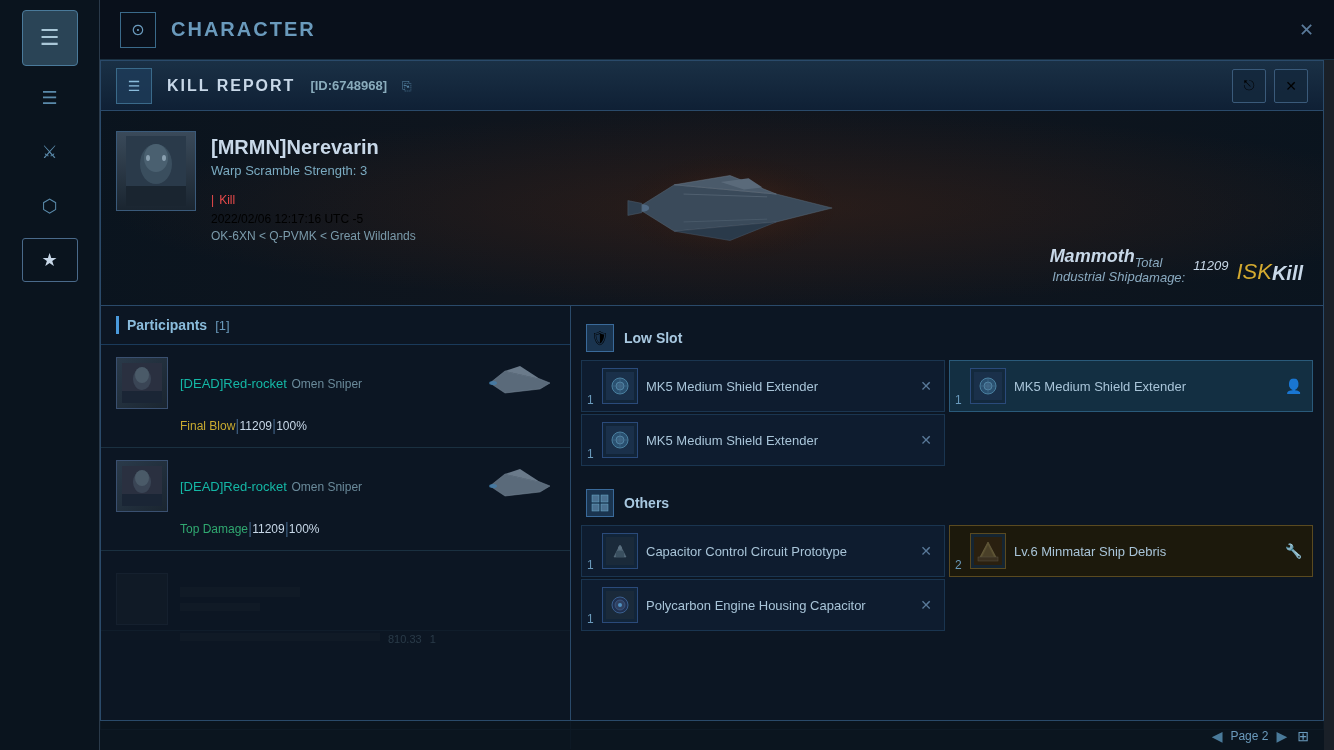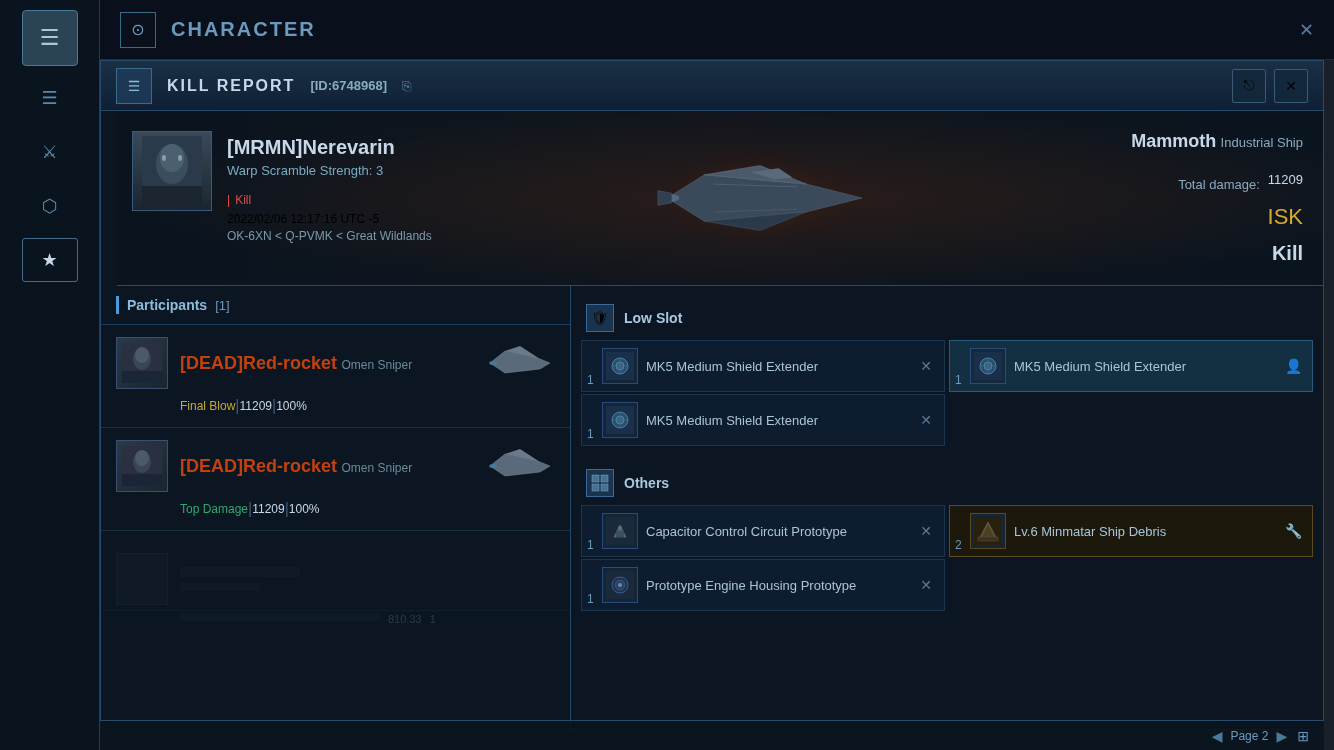--- a/index.html
+++ b/index.html
@@ -124,28 +124,27 @@
       align-items: center;
       justify-content: center;
       color: #7aaabа;
       font-size: 14px;
       cursor: pointer;
       border-radius: 2px;
     }
 
     
     .header-area {
-      height: 175px;
+      height: 195px;
       background: linear-gradient(90deg, rgba(10,20,30,0.9) 0%, rgba(30,20,15,0.3) 50%, rgba(10,20,30,0.9) 100%);
       border-bottom: 1px solid #2a4a6a;
       display: flex;
       align-items: stretch;
       position: relative;
       overflow: hidden;
-      margin-left: 16px;
     }
 
     .header-bg-ship {
       position: absolute;
       top: 0; left: 0; right: 0; bottom: 0;
       background: radial-gradient(ellipse at 55% 50%, rgba(80,40,20,0.4) 0%, transparent 70%);
       z-index: 0;
     }
 
     .header-left {
@@ -239,25 +238,26 @@
     
     .ship-svg {
       width: 100%;
       height: 100%;
     }
 
     
     .header-right {
       flex: 0 0 250px;
       display: flex;
-      flex-direction: column;
+      flex-direction: row;
       align-items: flex-end;
-      justify-content: space-between;
+      justify-content: flex-start;
       padding: 20px 20px;
       z-index: 1;
+      font-style: italic;
     }
 
     .ship-type {
       color: #c8d8e8;
       font-size: 18px;
       font-weight: bold;
     }
 
     .ship-class {
       color: #8aaac0;
@@ -362,23 +362,23 @@
       justify-content: center;
       font-size: 24px;
       color: #5a7a8a;
     }
 
     .participant-info {
       flex: 1;
     }
 
     .participant-name {
-      color: #c2410c;
-      font-size: 18px;
-      font-weight: bold;
+      color: #14b8a6;
+      font-size: 13px;
+      font-weight: normal;
     }
 
     .participant-ship {
       color: #6a8a9a;
       font-size: 12px;
       margin-top: 2px;
     }
 
     .participant-ship-icon {
       width: 70px;
@@ -945,21 +945,21 @@
             <div class="module-item" style="max-width: calc(50% - 2px);">
               <span class="module-qty">1</span>
               <div class="module-icon">
                 <svg width="28" height="28" viewBox="0 0 28 28">
                   <rect width="28" height="28" fill="#1a2a3a"></rect>
                   <circle cx="14" cy="14" r="8" fill="#203050" stroke="#3a6090" stroke-width="1"></circle>
                   <circle cx="14" cy="14" r="5" fill="#304060" stroke="#4a70a0" stroke-width="0.5"></circle>
                   <circle cx="14" cy="14" r="2" fill="#5090c0"></circle>
                 </svg>
               </div>
-              <span class="module-name">Prototype Engine Housing Prototype</span>
+              <span class="module-name">Polycarbon Engine Housing Capacitor</span>
               <span class="module-close">✕</span>
             </div>
           </div>
         </div>
       </div>
 
     </div>
   </div>
 
 </div>

